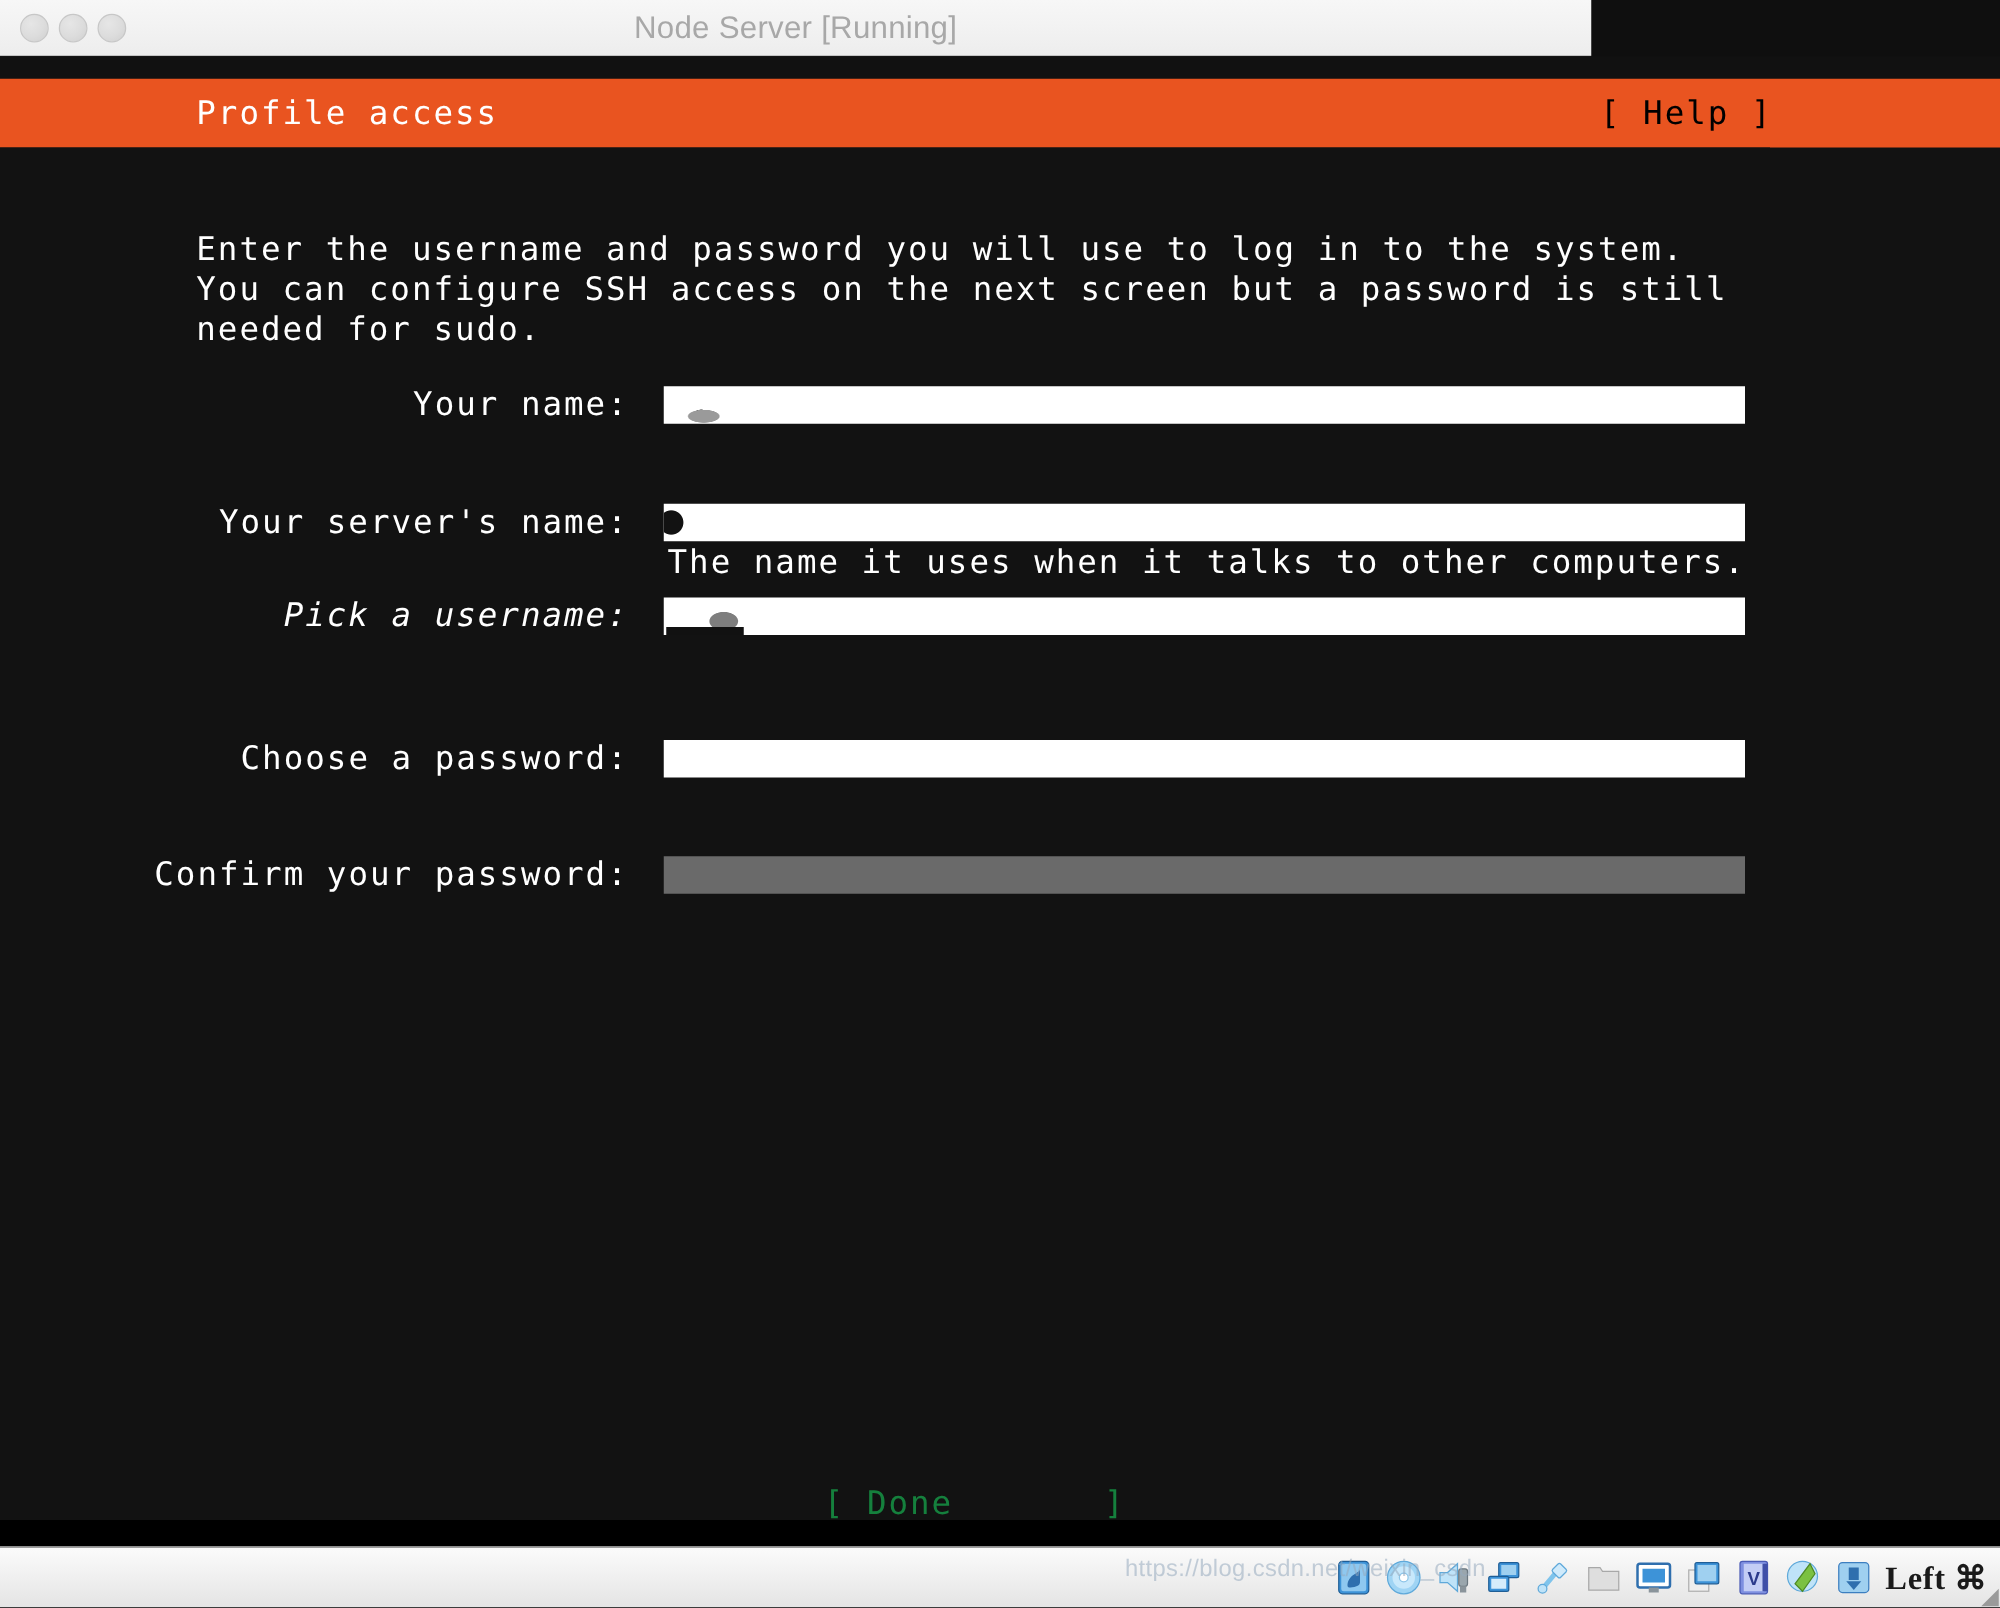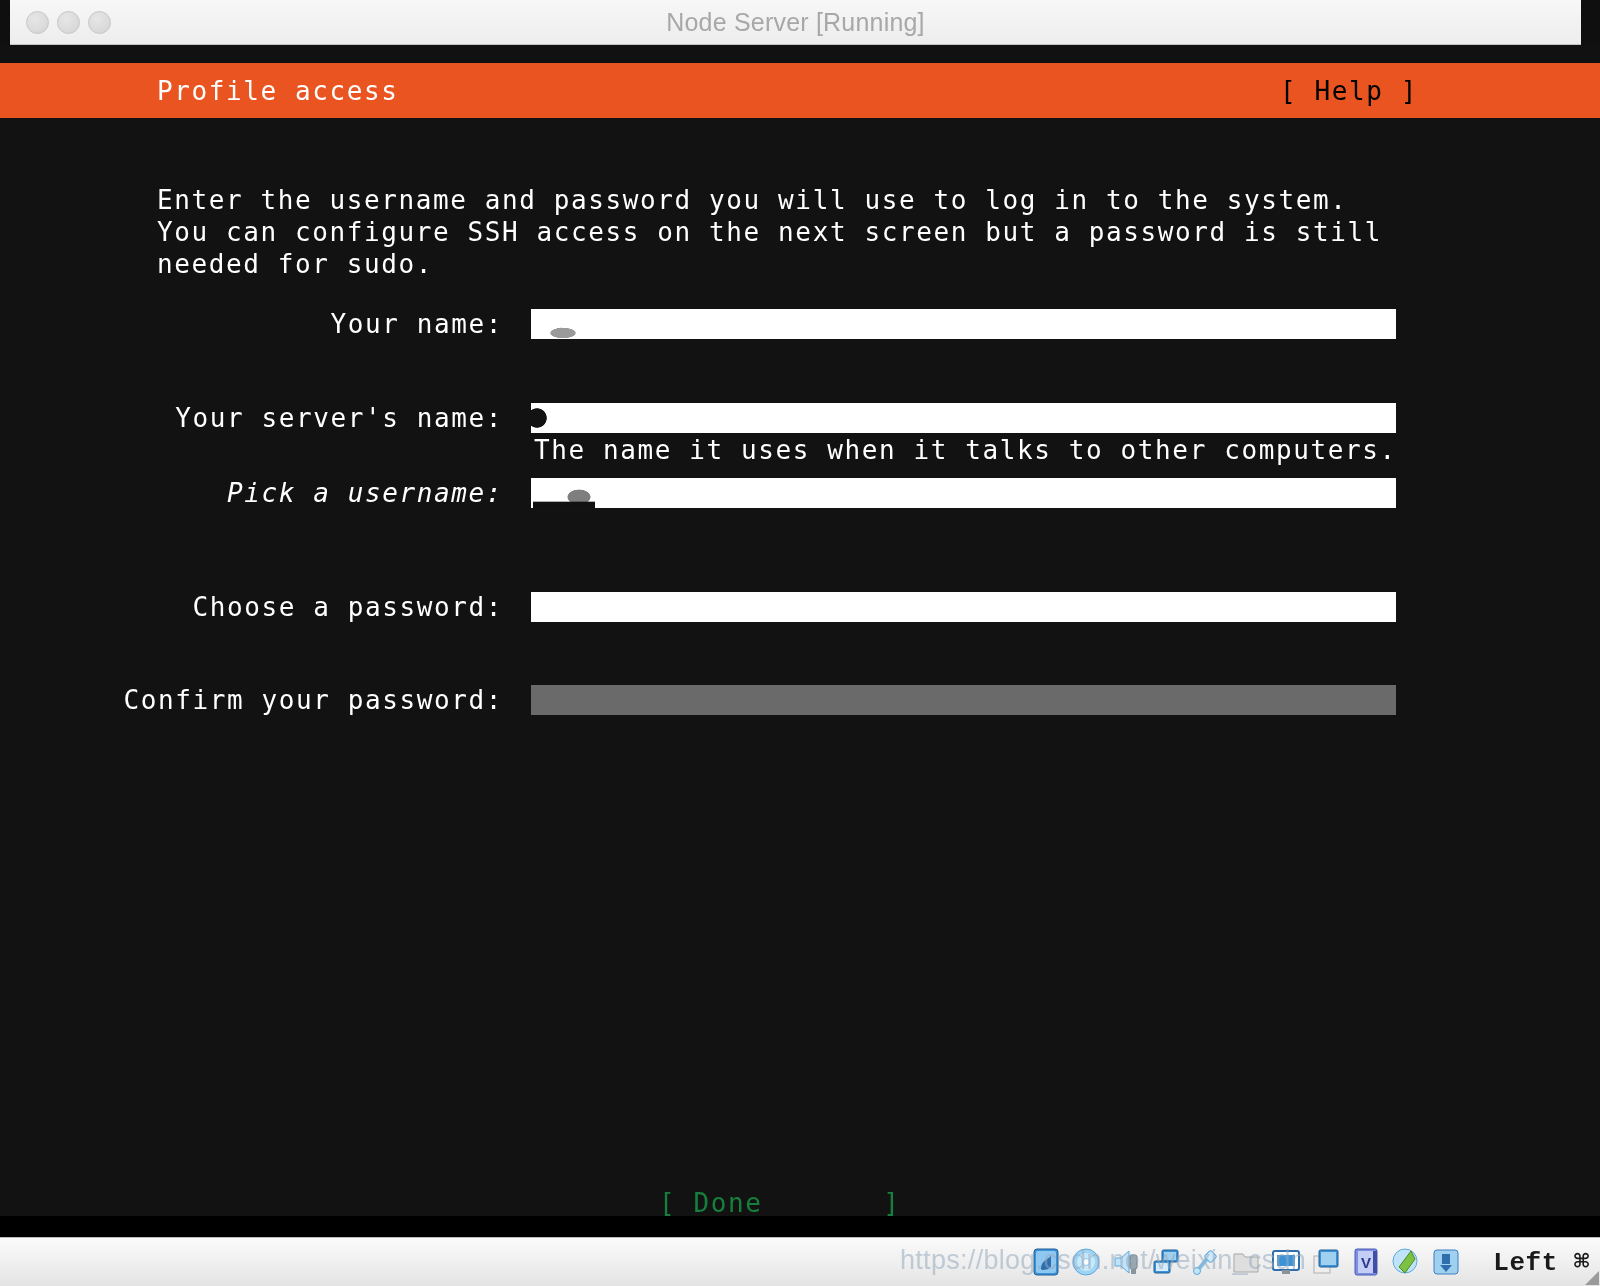--- a/index.html
+++ b/index.html
@@ -15,22 +15,22 @@
   #app {
     position: relative;
     width: 1600px;
     height: 1286px;
     background: #0f0f0f;
   }
 
   
   .titlebar {
     position: absolute;
-    left: 10px; top: 0;
-    width: 1571px;
+    left: 0; top: 0;
+    width: 1273px;
     height: 45px;
     background: linear-gradient(to bottom, #f7f7f7 0%, #ededed 100%);
     border-bottom: 1px solid #c4c4c4;
     display: flex;
     align-items: center;
   }
   .traffic {
     position: absolute;
     left: 16px; top: 11px;
     display: flex;
@@ -212,33 +212,33 @@
     padding-right: 10px;
     gap: 10px;
   }
   .sb-icon {
     width: 30px; height: 30px;
     position: relative;
     flex: 0 0 auto;
   }
   .sb-icon svg { display: block; width: 30px; height: 30px; }
   .hostkey {
-    font-family: Liberation Mono, monospace;
+    font-family: Liberation Serif, serif;
     font-size: 26px;
     font-weight: bold;
     color: #1a1a1a;
-    margin-left: 22px;
+    margin-left: 0;
     white-space: pre;
     letter-spacing: 0.5px;
   }
   .watermark {
     position: absolute;
     left: 900px; top: 1245px;
     font-family: "Liberation Sans", sans-serif;
-    font-size: 27px;
+    font-size: 19px;
     color: rgba(150,170,190,0.55);
     white-space: pre;
     pointer-events: none;
     letter-spacing: 0.3px;
   }
   .corner {
     position: absolute;
     right: 1px; bottom: 1px;
     width: 0; height: 0;
     border-left: 14px solid transparent;

